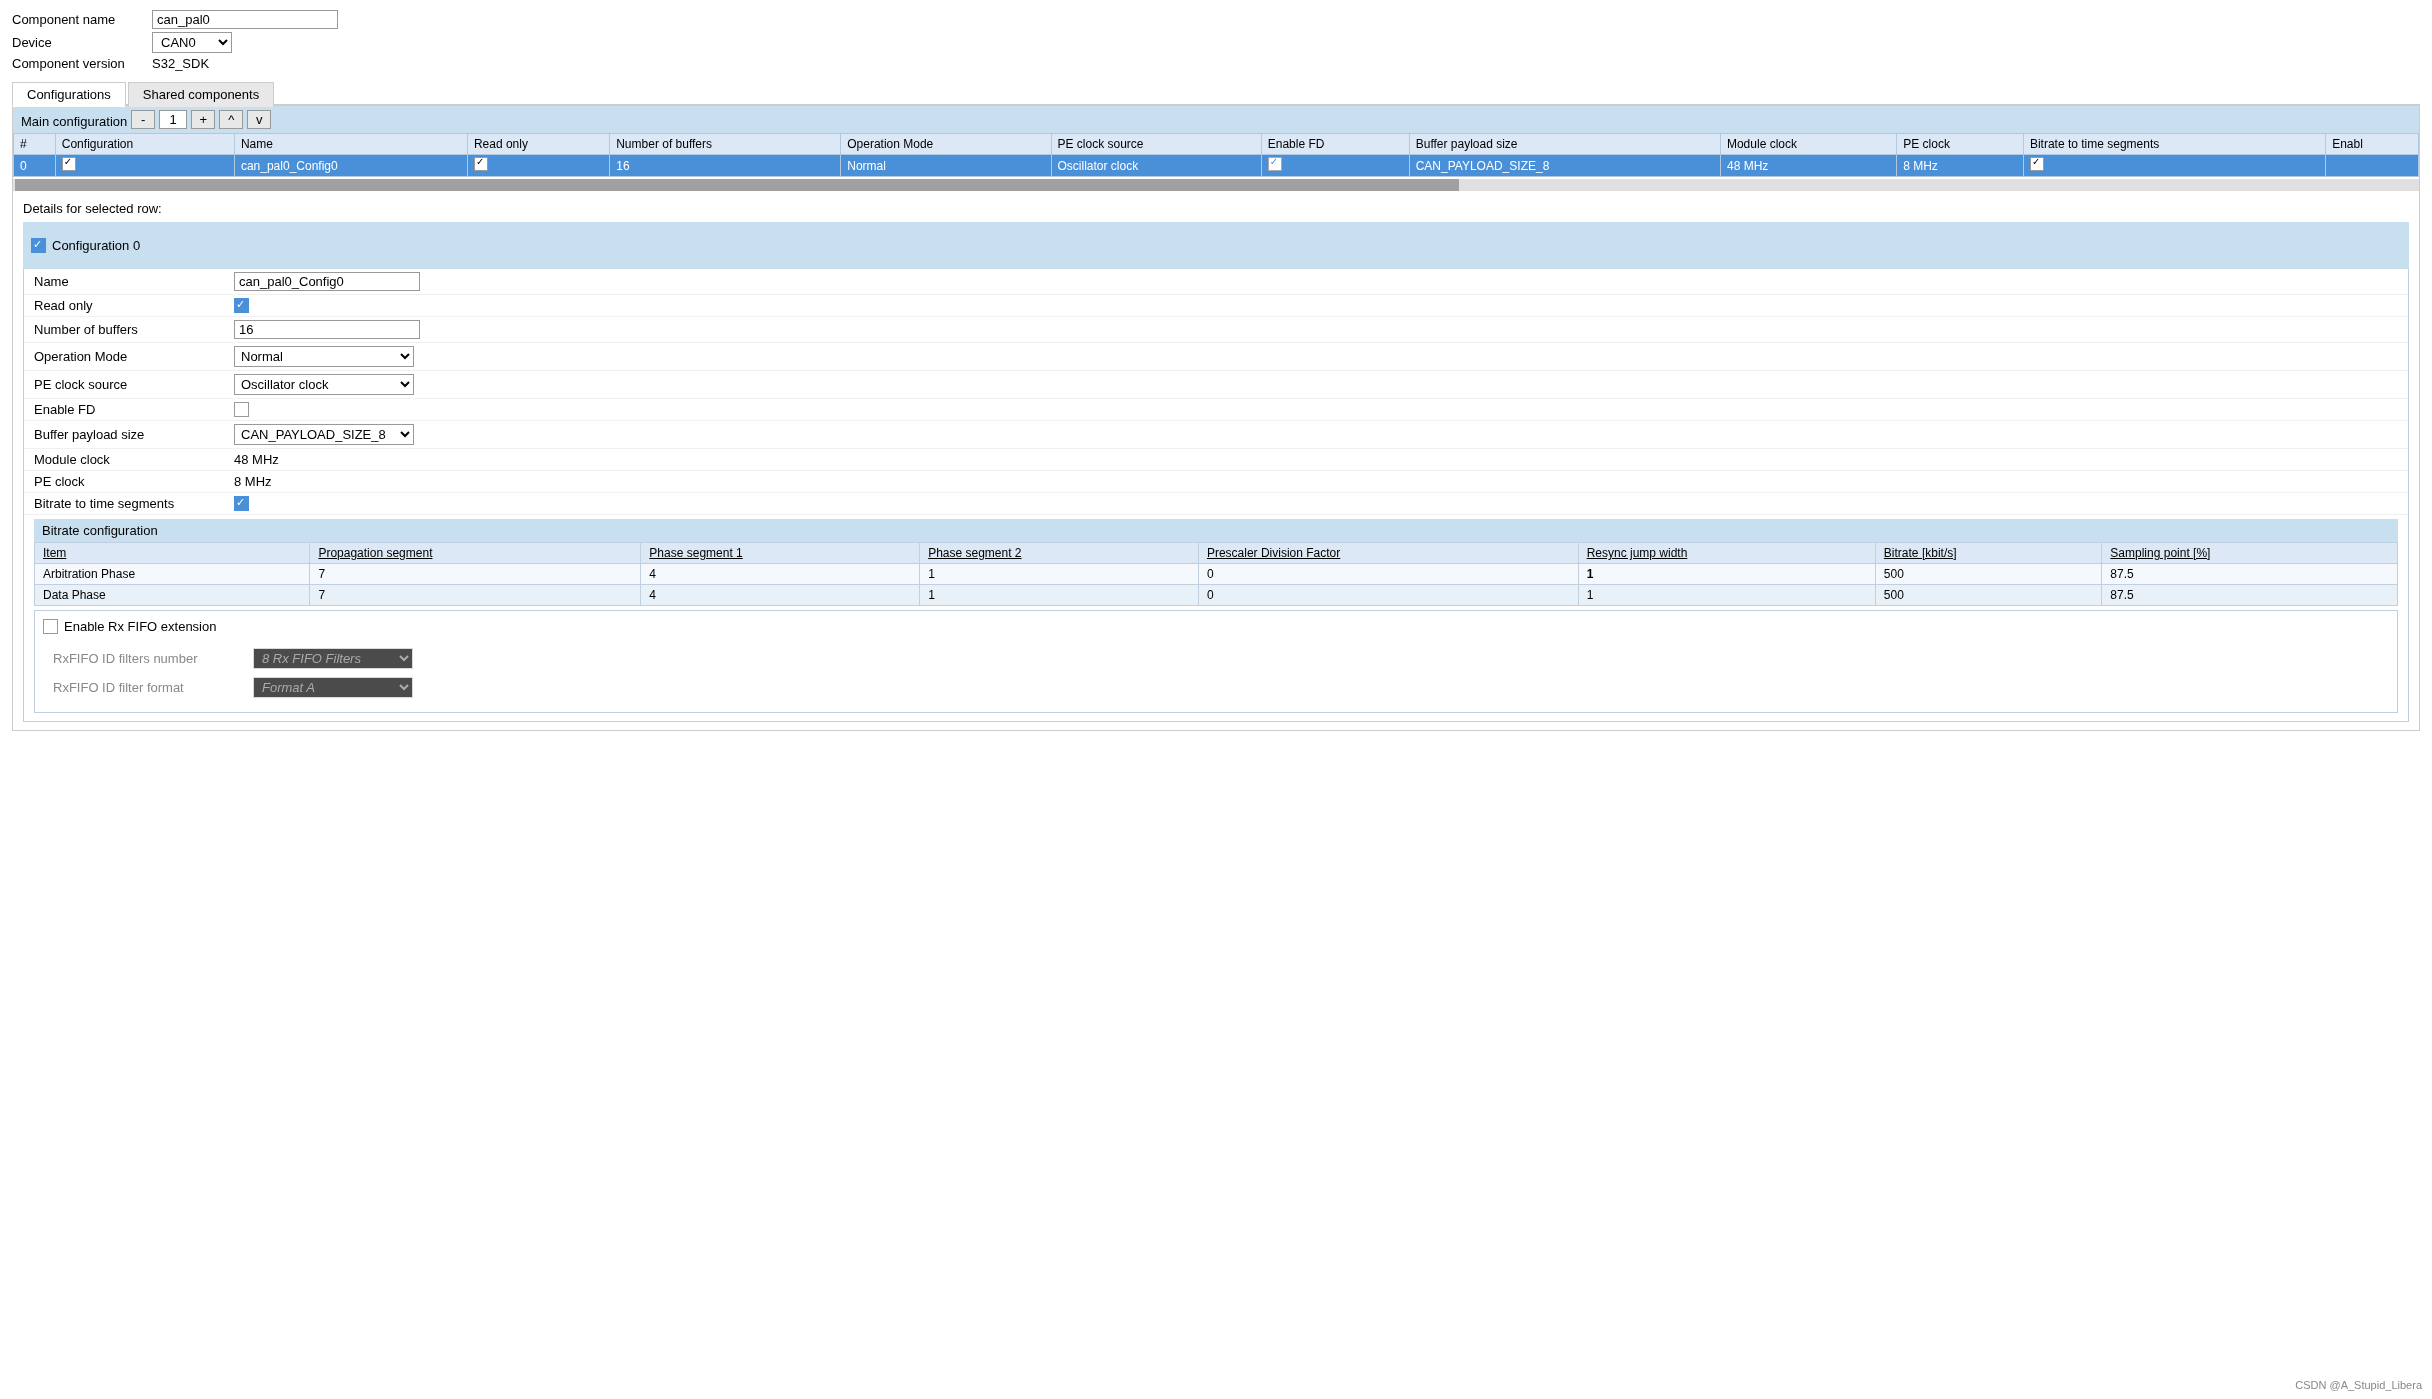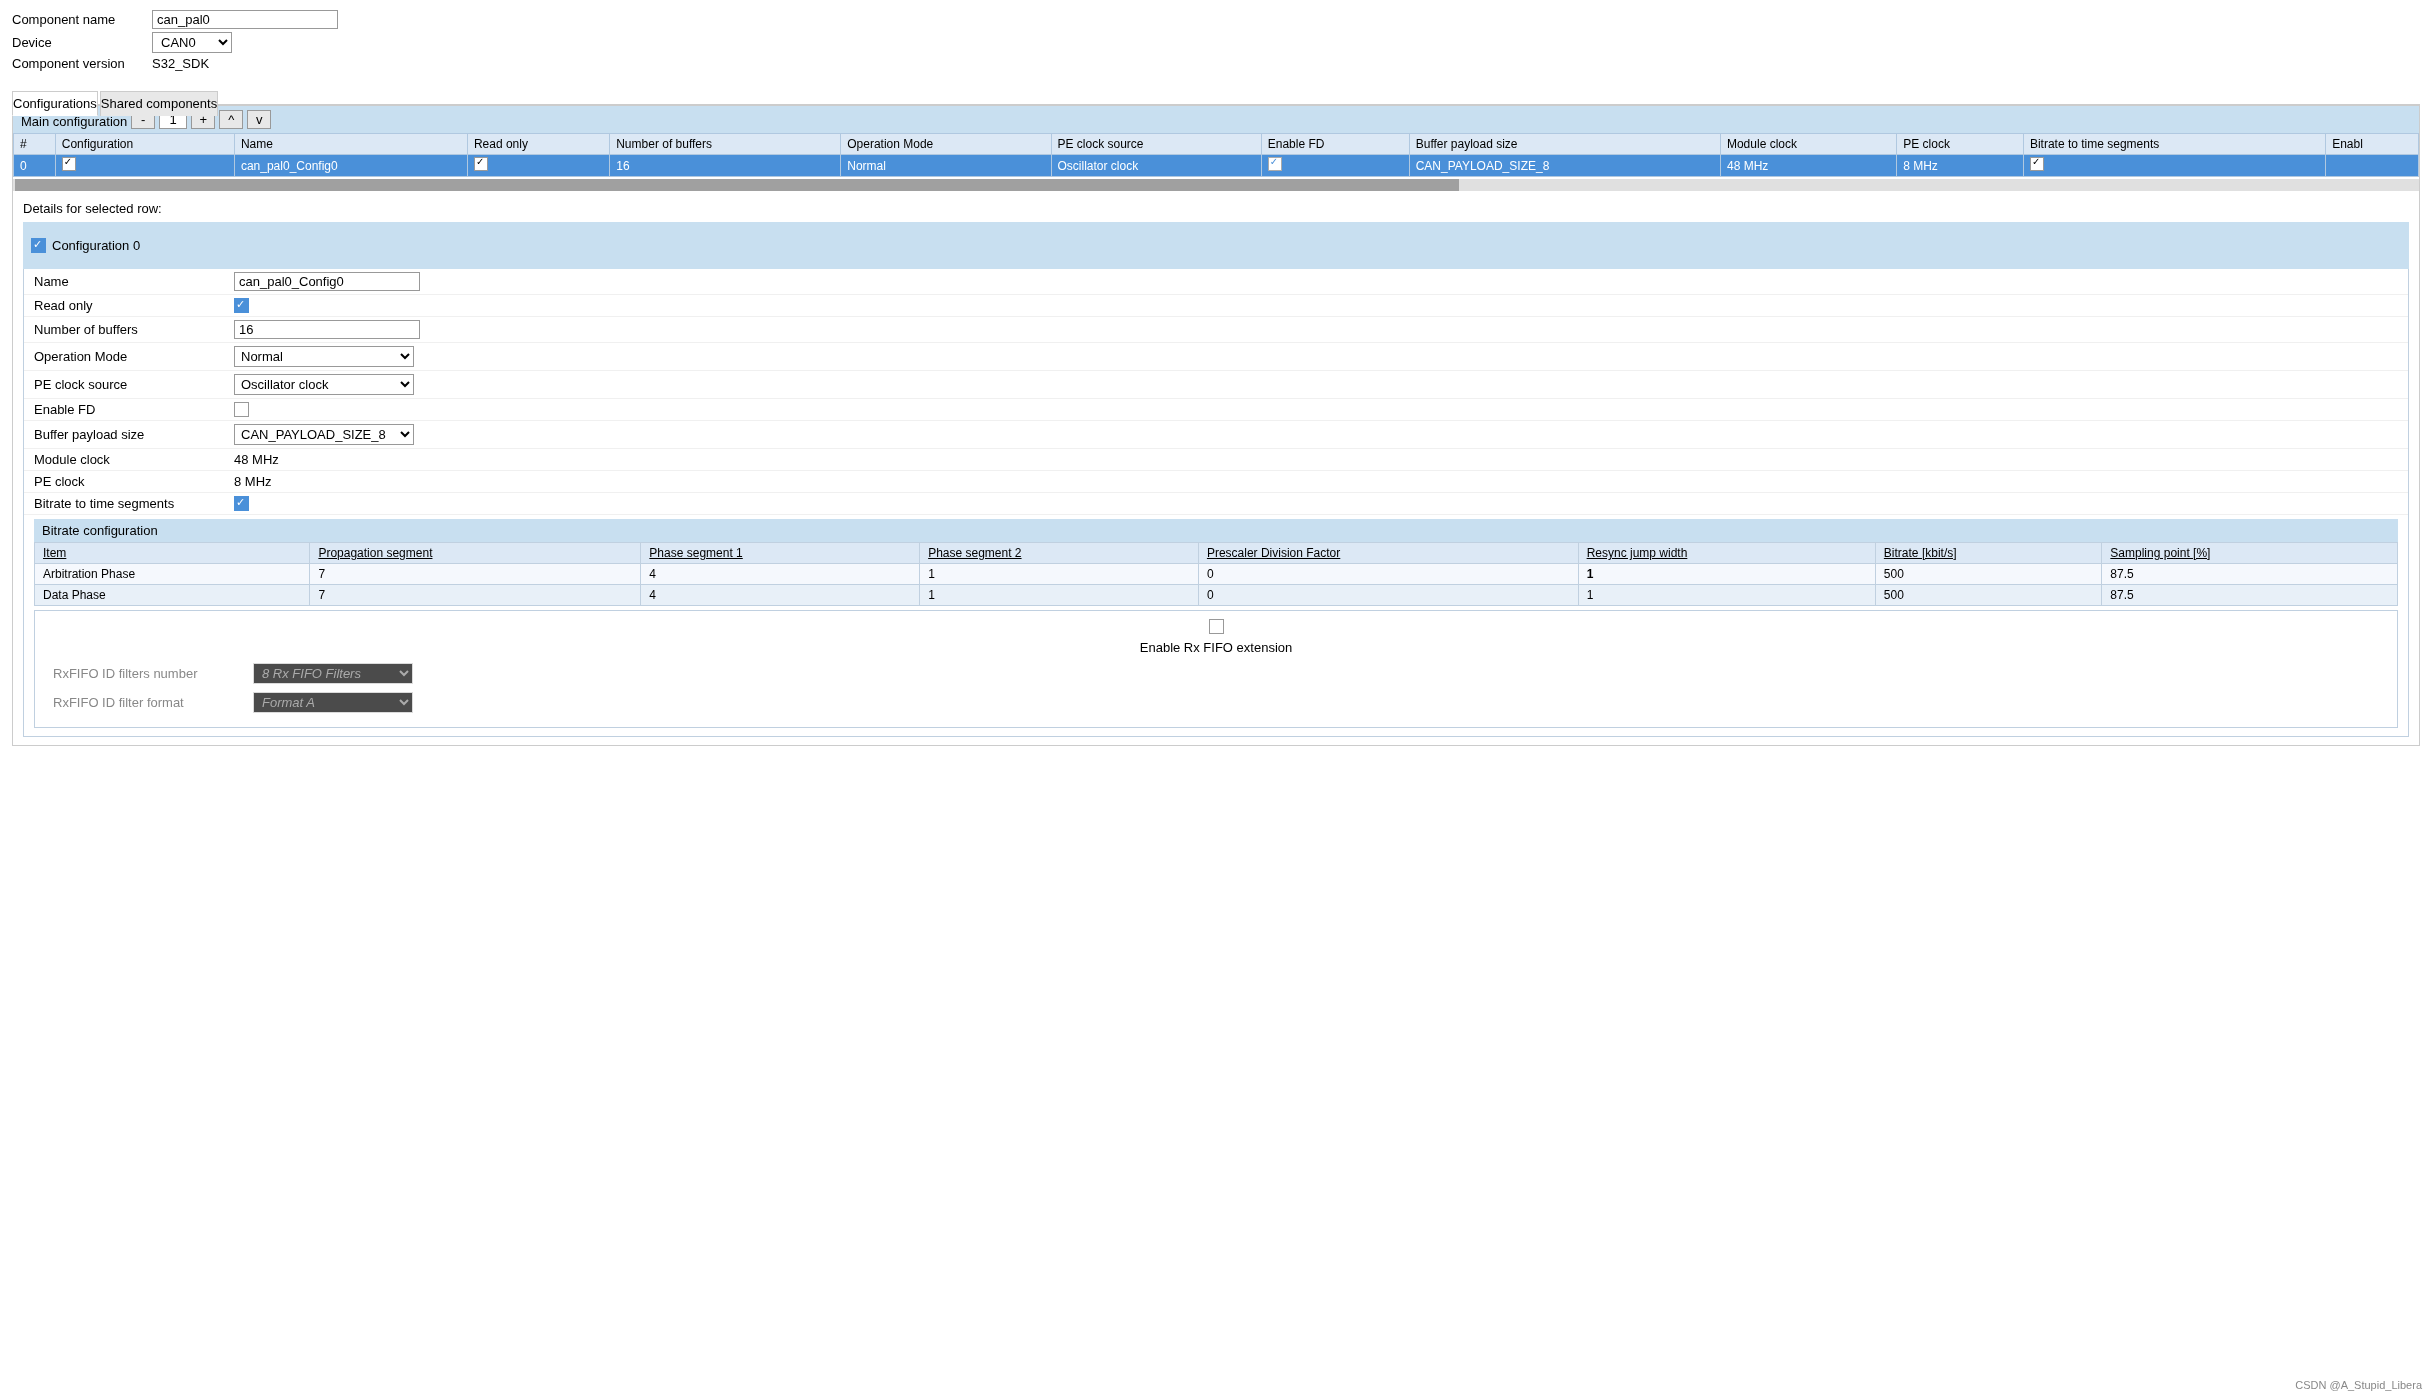--- a/index.html
+++ b/index.html
@@ -44,29 +44,29 @@
       background: #fff;
       min-width: 80px;
     }
     
     .tabs-row {
       display: flex;
       border-bottom: 1px solid #ccc;
       margin-bottom: 0;
     }
     .tab {
-      padding: 4px 0;
+      padding: 4px 14px;
       border: 1px solid #ccc;
       border-bottom: none;
       background: #e8e8e8;
       cursor: pointer;
       font-size: 13px;
       margin-right: 2px;
       position: relative;
-      top: 12px;
+      top: 3px;
     }
     .tab.active {
       background: #fff;
       border-bottom: 1px solid #fff;
       z-index: 1;
     }
     
     .panel {
       border: 1px solid #ccc;
       background: #fff;
@@ -236,22 +236,21 @@
       background: #f5f8fd;
     }
     .bitrate-table tr:nth-child(even) td {
       background: #e8f0f8;
     }
     .rx-fifo-header {
       display: flex;
       align-items: center;
       gap: 6px;
       font-size: 13px;
-      margin-bottom: 6px;
-      flex-direction: column;
+      margin-bottom: 12px;
     }
     .rx-fifo-row {
       display: flex;
       align-items: center;
       padding: 2px 10px;
       margin-bottom: 4px;
     }
     .rx-fifo-label {
       width: 200px;
       color: #888;

